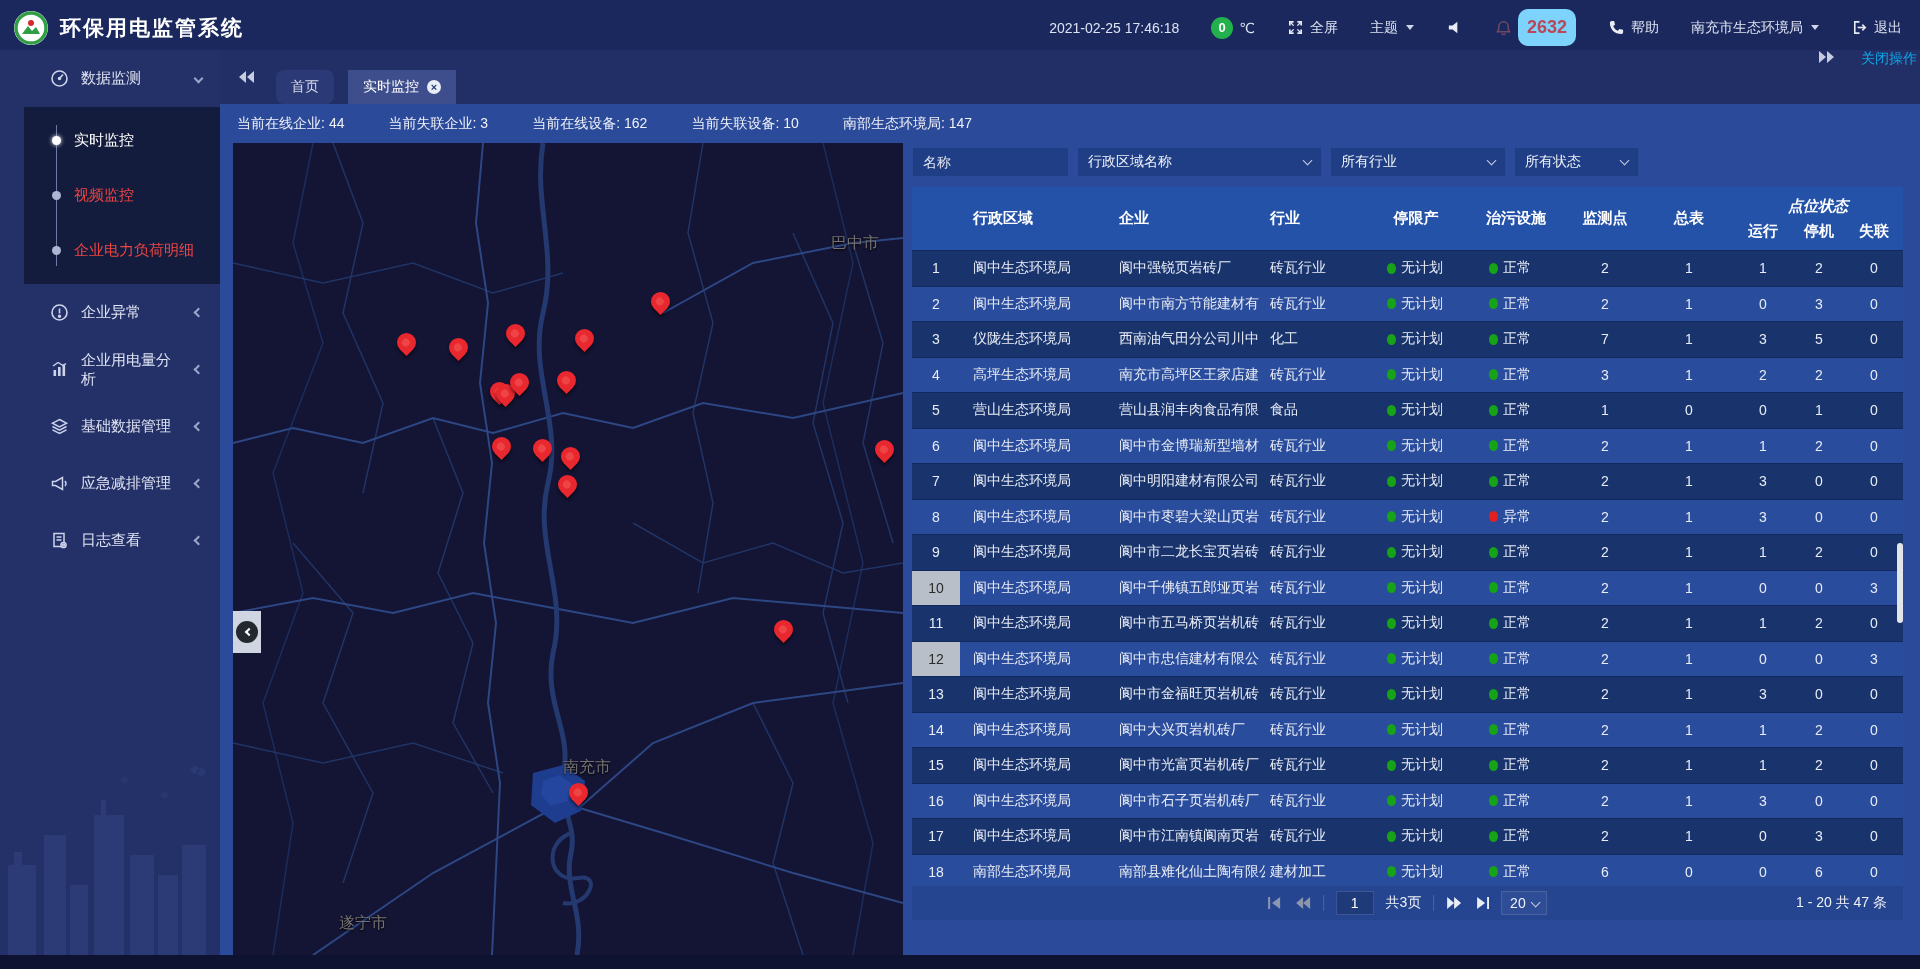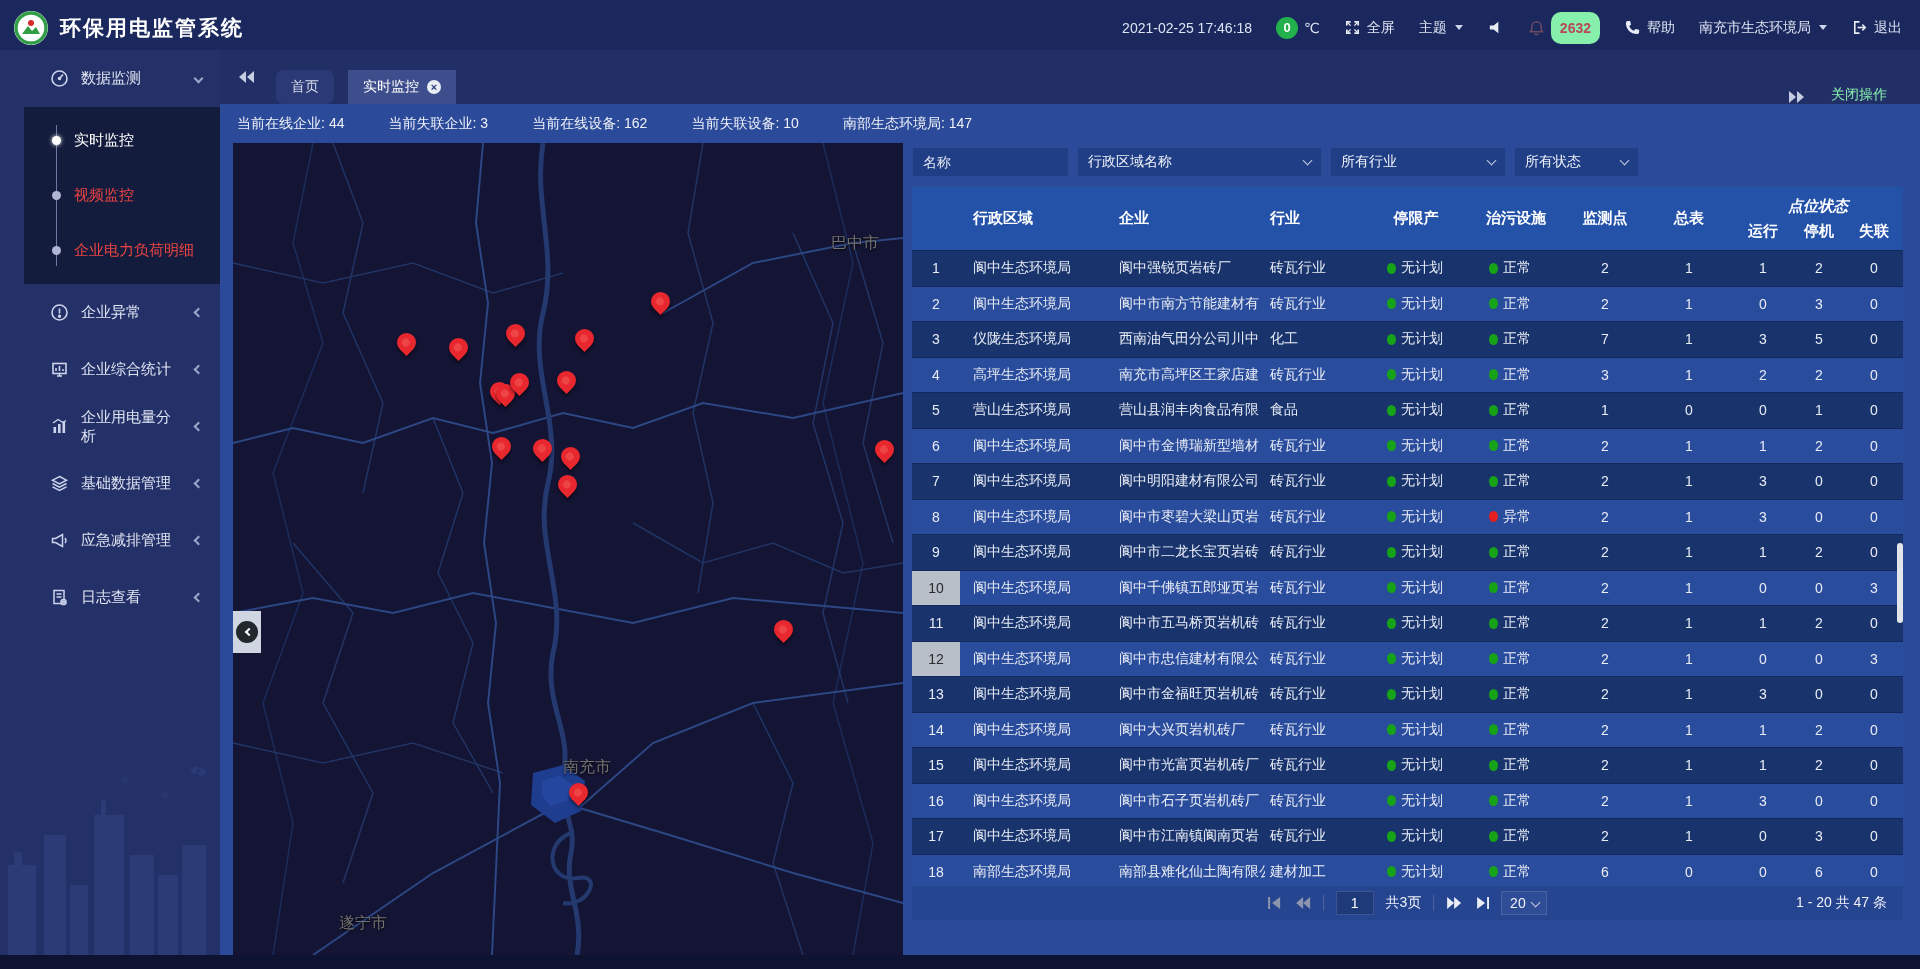--- a/index.html
+++ b/index.html
@@ -5,24 +5,24 @@
   html,body{margin:0;padding:0;background:#0d1331;overflow:hidden;}
   *{box-sizing:border-box;font-family:"Liberation Sans","DejaVu Sans",sans-serif;}
   .screen{position:relative;width:1920px;height:969px;background:#0d1331;color:#e8ecf5;}
 
   
   .hdr{position:absolute;left:0;top:0;width:1920px;height:56px;background:#1a285d;display:flex;align-items:center;justify-content:space-between;padding:0 18px 0 14px;border-bottom:1px solid #101c47;}
   .brand{display:flex;align-items:center;gap:12px;}
   .logo{width:34px;height:34px;border-radius:50%;background:#fff;position:relative;flex:0 0 auto;}
   .app-title{font-size:21px;font-weight:bold;color:#fff;letter-spacing:2px;}
   .hright{display:flex;align-items:center;gap:24px;font-size:14px;color:#dde3f2;}
-  .hitem{display:inline-flex;align-items:center;gap:6px;cursor:default;white-space:nowrap;}
+  .hitem{display:inline-flex;align-items:center;gap:6px;cursor:default;white-space:nowrap;margin-left:8px;}
   .tcirc{display:inline-flex;align-items:center;justify-content:center;width:22px;height:22px;border-radius:50%;background:#22b14c;color:#fff;font-style:normal;font-size:13px;font-weight:bold;}
   .caret{display:inline-block;width:0;height:0;border-left:4px solid transparent;border-right:4px solid transparent;border-top:5px solid #cfd6ea;margin-left:2px;}
-  .badge{background:#86efac;color:#b8475a;border-radius:10px;padding:8px 9px;font-size:14px;font-weight:bold;}
+  .badge{background:#7dd3fc;color:#b8475a;border-radius:10px;padding:8px 9px;font-size:18px;font-weight:bold;}
   .icon16{width:17px;height:17px;display:block;}
 
   
   .sidebar{position:absolute;left:0;top:50px;width:220px;height:905px;background:#243169;overflow:hidden;padding-left:24px;}
   .sgroup{height:57px;display:flex;align-items:center;padding:0 18px 0 26px;gap:12px;font-size:15px;color:#dfe4f2;cursor:pointer;}
   .sgroup .lbl{flex:1;}
   .chev{display:inline-block;width:7px;height:7px;border-left:2px solid #9aa5c9;border-bottom:2px solid #9aa5c9;}
   .chev.left{transform:rotate(45deg);}
   .chev.down{transform:rotate(-45deg);}
   .submenu{background:#131c3c;position:relative;padding:6px 0;}
@@ -35,21 +35,21 @@
   .skyline{position:absolute;left:0;bottom:0;width:220px;height:215px;opacity:.55;}
 
   
   .content{position:absolute;left:220px;top:50px;width:1700px;height:905px;background:#2b4a9a;}
   .tabstrip{position:absolute;left:0;top:0;width:1700px;height:54px;background:#222f66;}
   .ts-left{position:absolute;left:18px;top:20px;}
   .tab{position:absolute;bottom:0;height:34px;display:flex;align-items:center;gap:8px;padding:0 15px;font-size:14px;color:#d5dbe9;background:#2b3a76;cursor:pointer;}
   .tab.home{left:56px;border-radius:8px;}
   .tab.rt{left:128px;background:#3e4e8d;color:#fff;}
   .tabclose{width:14px;height:14px;border-radius:50%;background:#e9edf5;color:#2a3a76;font-size:11px;font-weight:bold;line-height:14px;text-align:center;cursor:pointer;}
-  .ts-right{position:absolute;right:33px;top:0;height:54px;display:flex;align-items:flex-end;gap:26px;font-size:14px;color:#86efac;}
+  .ts-right{position:absolute;right:3px;top:0;height:54px;display:flex;align-items:flex-start;gap:26px;font-size:14px;color:#0ea5e9;}
   .statsbar{position:absolute;left:0;top:54px;width:1700px;height:39px;display:flex;align-items:center;gap:44px;padding-left:17px;font-size:14px;color:#eef1f8;}
   .stat{white-space:nowrap;}
   .stat b{font-weight:normal;margin-left:4px;}
 
   
   .map{position:absolute;left:13px;top:93px;width:670px;height:812px;background:#141434;overflow:hidden;}
   .citylabel{position:absolute;font-size:16px;color:#737373;text-shadow:0 1px 2px #000;white-space:nowrap;}
   .pin{position:absolute;width:19px;height:19px;margin:-25px 0 0 -10px;background:#e8272e;border-radius:50% 50% 50% 0;transform:rotate(-45deg);box-shadow:-2px 2px 3px rgba(0,0,0,.45);}
   .pin::after{content:"";position:absolute;left:5px;top:5px;width:8px;height:8px;border-radius:50%;background:#f4625c;opacity:.5;}
   .collapse-handle{position:absolute;left:0;top:468px;width:28px;height:42px;background:#cfd6e2;display:flex;align-items:center;justify-content:center;cursor:pointer;z-index:5;}
@@ -197,28 +197,20 @@
         <span>企业电力负荷明细</span>
       </div>
     </div>
     <div class="sgroup">
       <svg class="sicon" viewBox="0 0 19 19" fill="none" stroke="#ccd3ea" stroke-width="1.6">
         <circle cx="9.5" cy="9.5" r="7.5"></circle>
           <path d="M9.5 5.5v5"></path>
           <circle cx="9.5" cy="13.2" r="0.9" fill="#ccd3ea"></circle>
       </svg>
       <span class="lbl">企业异常</span>
-      <i class="chev left"></i>
-    </div>
-    <div class="sgroup">
-      <svg class="sicon" viewBox="0 0 19 19" fill="none" stroke="#ccd3ea" stroke-width="1.6">
-        <rect x="3" y="3.5" width="13" height="10"></rect>
-          <path d="M6 11V8 M9.5 11V6 M13 11V9 M7 16h5 M9.5 13.5V16"></path>
-      </svg>
-      <span class="lbl">企业综合统计</span>
       <i class="chev left"></i>
     </div>
     <div class="sgroup">
       <svg class="sicon" viewBox="0 0 19 19" fill="#ccd3ea">
         <rect x="3.5" y="10" width="2.6" height="6"></rect>
           <rect x="8" y="7" width="2.6" height="9"></rect>
           <rect x="12.5" y="4.5" width="2.6" height="11.5"></rect>
         <path d="M3 6 L8 2.5 L13 5.5 L16 3.5" fill="none" stroke="#ccd3ea" stroke-width="1.4"></path>
       </svg>
       <span class="lbl">企业用电量分析</span>

